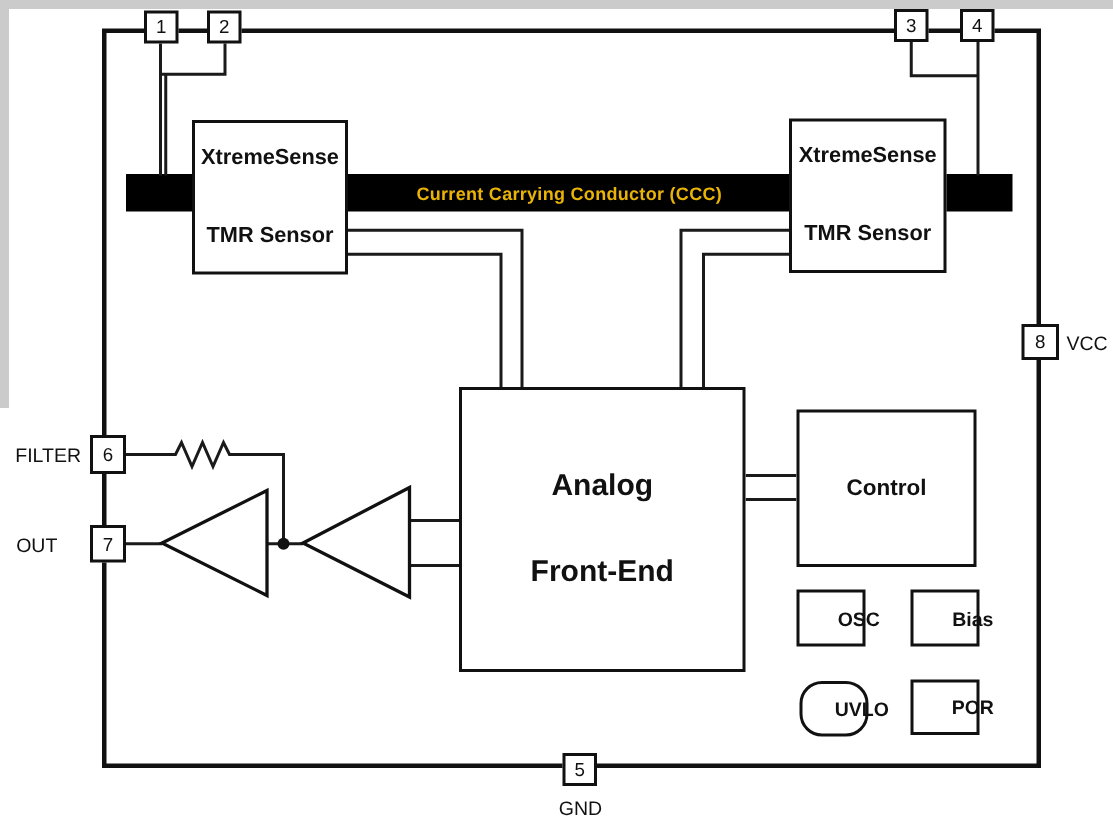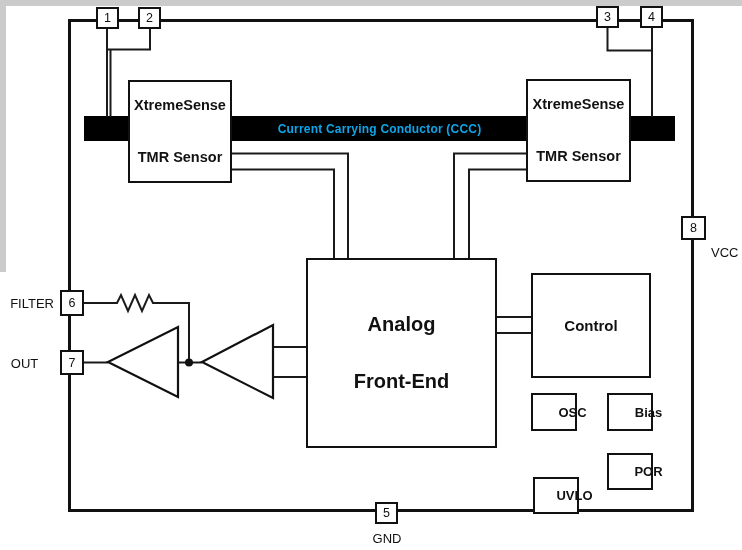--- a/index.html
+++ b/index.html
@@ -5,49 +5,49 @@
   html,body{margin:0;padding:0;background:#ffffff;}
   .stage{
     position:relative;width:742px;height:550px;background:#ffffff;overflow:hidden;
     font-family:"Liberation Sans",sans-serif;color:#111;
   }
   .edge-strip{position:absolute;background:#cbcbcb;z-index:0;}
   .outer{position:absolute;left:68px;top:19px;width:626px;height:493px;
     border:3px solid #111;box-sizing:border-box;z-index:1;}
   .ccc-bar{position:absolute;left:84px;top:116px;width:591px;height:25px;background:#000;
     z-index:2;display:flex;align-items:center;justify-content:center;}
-  .ccc-bar span{color:#0ea5e9;font-weight:bold;font-size:12px;letter-spacing:.2px;}
+  .ccc-bar span{color:#eab308;font-weight:bold;font-size:12px;letter-spacing:.2px;}
   svg.wires{position:absolute;left:0;top:0;z-index:3;pointer-events:none;}
   .block{position:absolute;background:#fff;border:2.5px solid #111;box-sizing:border-box;
     display:flex;flex-direction:column;align-items:center;justify-content:center;
     font-weight:bold;text-align:center;z-index:4;gap:32px;}
   .blk-sensor-l{left:128px;top:80px;width:104px;height:103px;font-size:14.5px;line-height:1.35;}
   .blk-sensor-r{left:526px;top:79px;width:105px;height:103px;font-size:14.5px;line-height:1.35;}
   .blk-afe{left:306px;top:258px;width:191px;height:190px;font-size:20px;line-height:1.25;}
   .blk-control{left:531px;top:273px;width:120px;height:105px;font-size:15px;}
   .blk-small{width:46px;height:38px;font-size:13px;padding-left:37px;}
   .blk-osc{left:531px;top:393px;}
   .blk-bias{left:607px;top:393px;}
-  .blk-uvlo{left:533px;top:477px;height:37px;}
+  .blk-uvlo{left:533px;top:454px;height:37px;border-radius:15px;}
   .blk-por{left:607px;top:453px;height:37px;}
   .pin{position:absolute;width:23px;height:22px;background:#fff;border:2.5px solid #111;
     box-sizing:border-box;display:flex;align-items:center;justify-content:center;
     font-size:12.5px;z-index:5;}
   .pin-1{left:96px;top:7px;}
   .pin-2{left:138px;top:7px;}
   .pin-3{left:596px;top:6px;}
   .pin-4{left:640px;top:6px;}
   .pin-5{left:375px;top:502px;}
   .pin-6{left:60px;top:290px;width:24px;height:26px;}
   .pin-7{left:60px;top:350px;width:24px;height:25px;}
   .pin-8{left:681px;top:216px;width:25px;height:24px;}
   .side-label{position:absolute;font-size:13px;z-index:5;}
   .lbl-filter{left:6px;top:296px;width:48px;text-align:right;}
   .lbl-out{left:6px;top:356px;width:37px;text-align:center;}
-  .lbl-vcc{left:711px;top:221px;margin-top:24px;}
+  .lbl-vcc{left:711px;top:221px;}
   .lbl-gnd{left:366px;top:531px;width:42px;text-align:center;}
 </style>
 </head>
 <body>
 
 <div class="stage">
 
   <div class="edge-strip" style="left:0;top:0;width:742px;height:6px;"></div>
   <div class="edge-strip" style="left:0;top:0;width:6px;height:272px;"></div>
 

